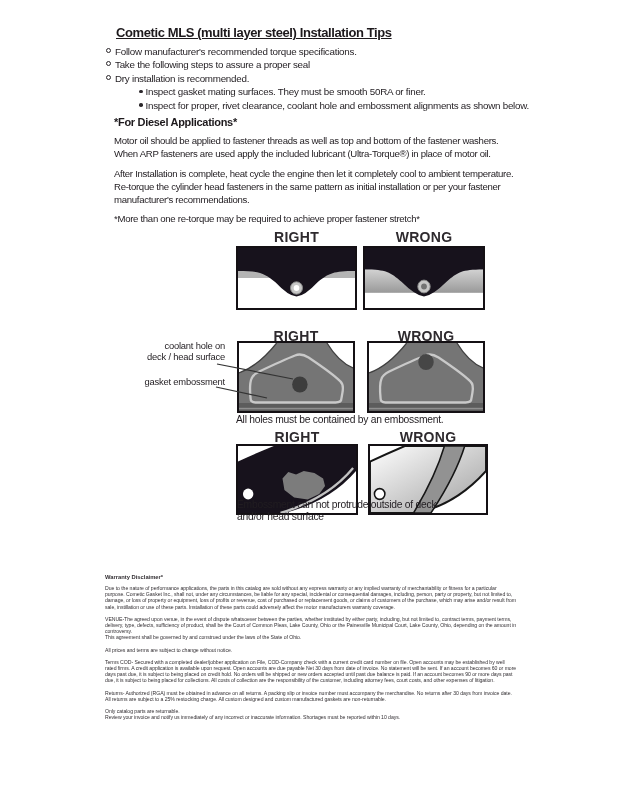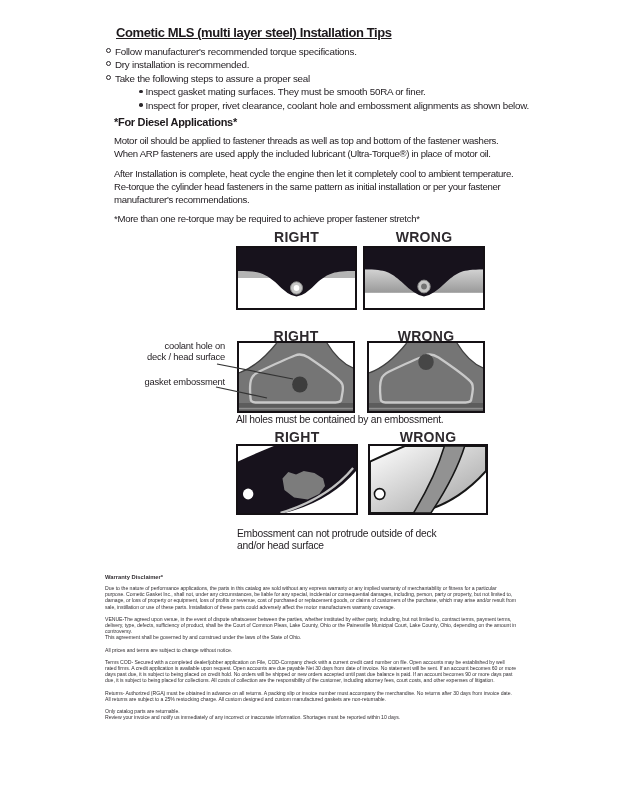--- a/index.html
+++ b/index.html
@@ -41,22 +41,22 @@
 </style>
 </head>
 <body>
 
 <div class="page">
 
   <div class="abs title">Cometic MLS (multi layer steel) Installation Tips</div>
 
   <div class="abs tips">
     <div class="tip l1"><span class="mk1"></span><span>Follow manufacturer's recommended torque specifications.</span></div>
+    <div class="tip l1"><span class="mk1"></span><span>Take the following steps to assure a proper seal</span></div>
     <div class="tip l1"><span class="mk1"></span><span>Dry installation is recommended.</span></div>
-    <div class="tip l1"><span class="mk1"></span><span>Take the following steps to assure a proper seal</span></div>
     <div class="tip l2"><span class="mk2"></span><span>Inspect gasket mating surfaces.  They must be smooth 50RA or finer.</span></div>
     <div class="tip l2"><span class="mk2"></span><span>Inspect for proper, rivet clearance, coolant hole and embossment alignments as shown below.</span></div>
   </div>
 
   <div class="abs diesel">
     <div class="diesel-h">*For Diesel Applications*</div>
     <p>Motor oil should be applied to fastener threads as well as top and bottom of the fastener washers. When ARP fasteners are used apply the included lubricant (Ultra-Torque®) in place of motor oil.</p>
     <p>After Installation is complete, heat cycle the engine then let it completely cool to ambient temperature. Re-torque the cylinder head fasteners in the same pattern as initial installation or per your fastener manufacturer's recommendations.</p>
     <p>*More than one re-torque may be required to achieve proper fastener stretch*</p>
   </div>
@@ -154,21 +154,21 @@
           <stop offset="0" stop-color="#ffffff"></stop>
             <stop offset="1" stop-color="#9f9f9f"></stop>
         </linearGradient>
       </defs>
       <path d="M0,15.5 Q18,7.5 36,0 H120 V25 Q88,59.5 47,67 H0 Z" fill="url(#g2)" stroke="#161616" stroke-width="2"></path>
       <path d="M77,0 H98 C90,25 76,48 63,67 H45 C58,46 70,23 77,0 Z" fill="#929292" stroke="#161616" stroke-width="1.6"></path>
       <circle cx="10" cy="48" r="5.4" fill="#ffffff" stroke="#141414" stroke-width="1.6"></circle>
     </svg>
   </div>
 
-  <div class="abs caption preline" style="left:237px;top:528px;">Embossment can not protrude outside of deck
+  <div class="abs caption preline" style="left:237px;top:499px;">Embossment can not protrude outside of deck
 and/or head surface</div>
 
   <div class="abs disclaimer">
     <div class="dh">Warranty Disclaimer*</div>
     <p class="preline">Due to the nature of performance applications, the parts in this catalog are sold without any express warranty or any implied warranty of merchantability or fitness for a particular purpose.  Cometic Gasket Inc., shall not, under any circumstances, be liable for any special, incidental or consequential damages, including, person, party or property, but not limited to, damage, or loss of property or equipment, loss of profits or revenue, cost of purchased or replacement goods, or claims of customers of the purchase, which may arise and/or result from sale, instillation or use of these parts.  Installation of these parts could adversely affect the motor manufacturers warranty coverage.</p>
     <p class="preline">VENUE-The agreed upon venue, in the event of dispute whatsoever between the parties, whether instituted by either party, including, but not limited to, contract terms, payment terms, delivery, type, defects, sufficiency of product, shall be the Court of Common Pleas, Lake County, Ohio or the Painesville Municipal Court, Lake County, Ohio, depending on the amount in controversy.
 This agreement shall be governed by and construed under the laws of the State of Ohio.</p>
     <p class="preline">All prices and terms are subject to change without notice.</p>
     <p class="preline">Terms COD- Secured with a completed dealer/jobber application on File, COD-Company check with a current credit card number on file.  Open accounts may be established by well rated firms.  A credit application is available upon request.  Open accounts are due payable Net 30 days from date of invoice.  No statement will be sent.  If an account becomes 60 or more days past due, it is subject to being placed on credit hold.  No orders will be shipped or new orders accepted until past due balance is paid.  If an account becomes 90 or more days past due, it is subject to being placed for collections.  All costs of collection are the responsibility of the customer, including attorney fees, court costs, and other expenses of litigation.</p>
     <p class="preline">Returns- Authorized (RGA) must be obtained in advance on all returns.  A packing slip or invoice number must accompany the merchandise.  No returns after 30 days from invoice date.  All returns are subject to a 25% restocking charge.  All custom designed and custom manufactured gaskets are non-returnable.</p>

